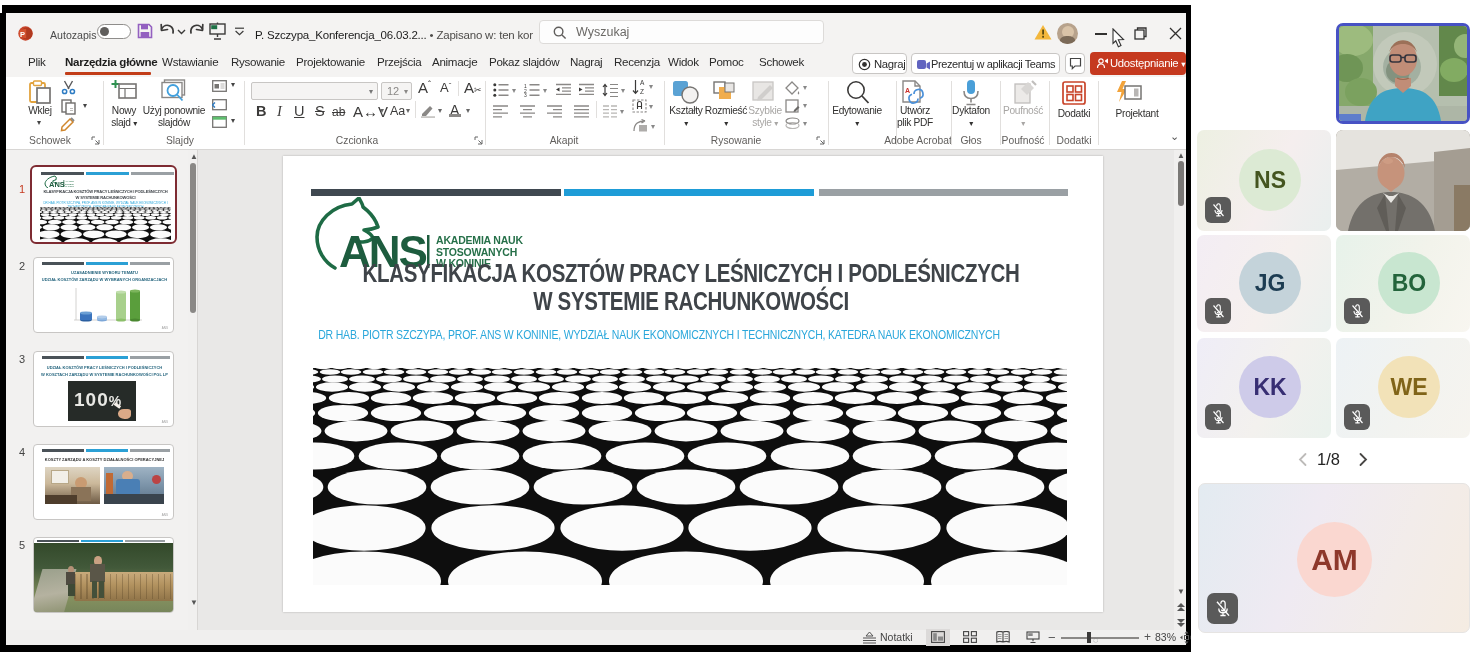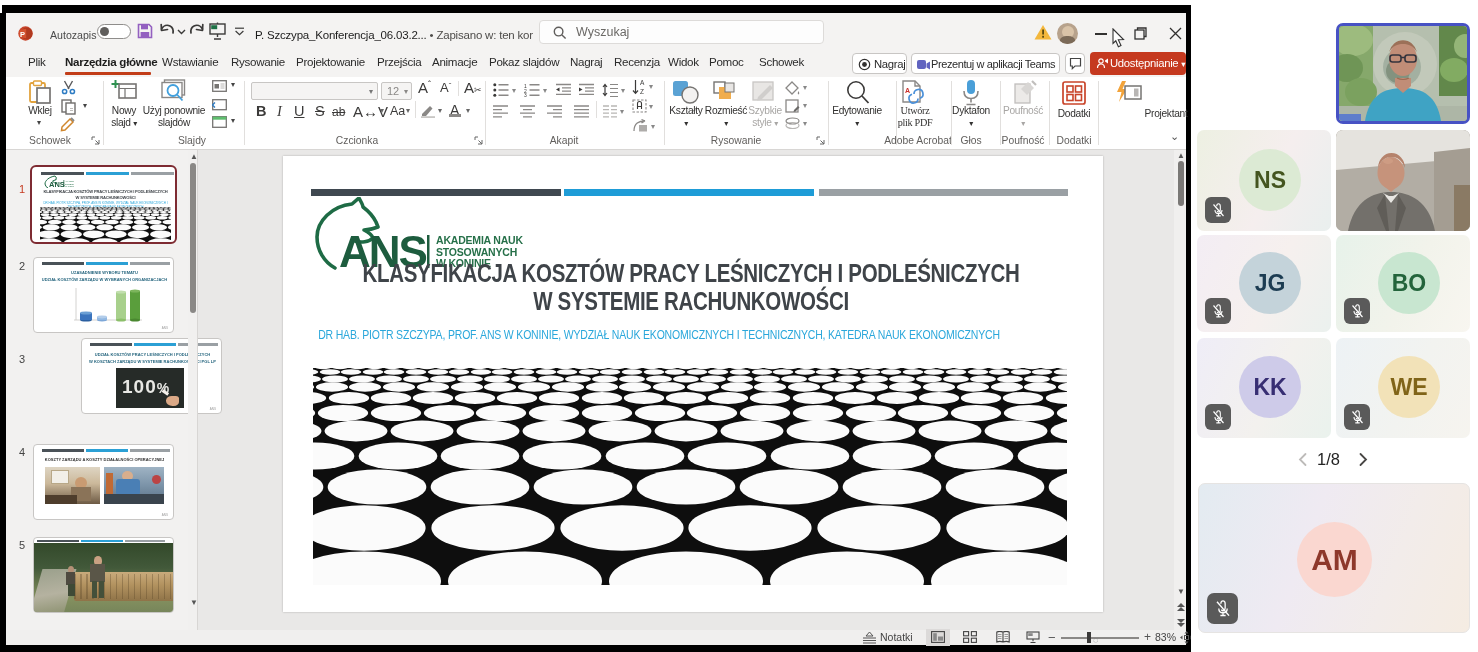--- a/index.html
+++ b/index.html
@@ -207,21 +207,21 @@
       <div class="abs" style="left:225px;top:3px;font-size:8px;color:#444;">▾</div>
       <svg class="abs" style="left:206px;top:21px" width="15" height="13" viewBox="0 0 15 13">
           <rect x=".7" y="1.7" width="13.6" height="10" fill="#fff" stroke="#767472" stroke-width="1.3"></rect>
           <path d="M3 4.5 l-2.5 2.5 2.5 2.5" fill="none" stroke="#2e7cc3" stroke-width="1.3"></path>
         </svg>
       <svg class="abs" style="left:206px;top:39px" width="15" height="12" viewBox="0 0 15 12">
           <rect x=".7" y=".7" width="13.6" height="10.6" fill="#fff" stroke="#767472" stroke-width="1.3"></rect>
           <rect x=".7" y=".7" width="13.6" height="3" fill="#5ebd6e"></rect>
         </svg>
       <div class="abs" style="left:225px;top:39px;font-size:8px;color:#444;">▾</div>
-      <div class="glabel" style="left:156px;width:60px;">Slajdy</div>
+      <div class="glabel" style="left:144px;width:60px;">Slajdy</div>
       <div class="gsep" style="left:238px;"></div>
 
       <div class="abs" style="left:245px;top:5px;width:127px;height:18px;background:#f5f4f3;border:1px solid #c8c6c4;border-radius:2px;">
           <div class="abs" style="right:4px;top:4px;font-size:8px;color:#777;">▾</div>
         </div>
       <div class="abs" style="left:375px;top:5px;width:31px;height:18px;background:#f5f4f3;border:1px solid #c8c6c4;border-radius:2px;font-size:11px;color:#8a8886;">
           <span style="position:absolute;left:5px;top:2px;">12</span>
           <span style="position:absolute;right:3px;top:4px;font-size:8px;">▾</span>
         </div>
       <div class="abs" style="left:412px;top:2px;font-size:15px;color:#3b3a39;">A<span style="font-size:9px;vertical-align:6px;">ˆ</span></div>
@@ -358,21 +358,21 @@
         </svg>
       <div class="rbtn-txt" style="left:820px;top:28px;width:62px;">Edytowanie<br><span style="font-size:8px;">▾</span></div>
       <div class="gsep" style="left:890px;"></div>
 
       <svg class="abs" style="left:895px;top:3px" width="26" height="25" viewBox="0 0 26 25">
           <path d="M2 1 h12 l5 5 v16 h-17 z" fill="#fff" stroke="#8a8886" stroke-width="1.4"></path>
           <path d="M14 1 v5 h5" fill="none" stroke="#8a8886" stroke-width="1.4"></path>
           <text x="4" y="13" font-size="7" fill="#c9302c" font-weight="bold">A</text>
           <path d="M13 14 a4.5 4.5 0 1 1 6 4.2 M17 18.5 a4.5 4.5 0 1 1-6-4.2" fill="none" stroke="#4a90d9" stroke-width="1.7"></path>
         </svg>
-      <div class="rbtn-txt" style="left:878px;top:28px;width:62px;font-family:Liberation Serif, serif;">Utwórz<br>plik PDF</div>
+      <div class="rbtn-txt" style="left:878px;top:28px;width:62px;">Utwórz<br>plik PDF</div>
       <div class="glabel" style="left:874px;width:76px;white-space:nowrap;">Adobe Acrobat</div>
       <div class="gsep" style="left:945px;"></div>
 
       <svg class="abs" style="left:956px;top:2px" width="18" height="28" viewBox="0 0 18 28">
           <rect x="5" y="1" width="8" height="14" rx="4" fill="#4a9fd8"></rect>
           <path d="M2 12 c0 5 3 7.5 7 7.5 s7-2.5 7-7.5" fill="none" stroke="#8a8886" stroke-width="1.6"></path>
           <path d="M9 19.5 v4 M4.5 25.5 h9" stroke="#8a8886" stroke-width="1.6"></path>
         </svg>
       <div class="rbtn-txt" style="left:934px;top:28px;width:62px;">Dyktafon<br><span style="font-size:8px;">▾</span></div>
       <div class="glabel" style="left:934px;width:62px;">Głos</div>
@@ -396,21 +396,21 @@
         </svg>
       <div class="rbtn-txt" style="left:1037px;top:31px;width:62px;">Dodatki</div>
       <div class="glabel" style="left:1037px;width:62px;">Dodatki</div>
       <div class="gsep" style="left:1092px;"></div>
 
       <svg class="abs" style="left:1109px;top:3px" width="27" height="25" viewBox="0 0 27 25">
           <path d="M7 1 L2 12 h4.5 L4 22 L12 9 H7.5 L11 1 Z" fill="#f2a33a"></path>
           <rect x="10" y="6" width="16" height="13" fill="#fff" stroke="#767472" stroke-width="1.5"></rect>
           <rect x="19" y="8.5" width="4.5" height="8" fill="#b8b6b4"></rect>
         </svg>
-      <div class="rbtn-txt" style="left:1129px;top:31px;width:62px;text-align:center;">Projektant</div>
+      <div class="rbtn-txt" style="left:1100px;top:31px;width:62px;text-align:center;">Projektant</div>
       <div class="abs" style="left:1164px;top:53px;font-size:11px;color:#555;">⌄</div>
     </div>
     <div id="content">
       <div id="thumbs">
         <div class="thumbnum" style="top:33px;color:#c5391f;">1</div>
         <div class="thumbnum" style="top:110px;">2</div>
         <div class="thumbnum" style="top:203px;">3</div>
         <div class="thumbnum" style="top:296px;">4</div>
         <div class="thumbnum" style="top:389px;">5</div>
 
@@ -664,21 +664,21 @@
             <rect x="50" y="6" width="10" height="28" fill="#a8d08c"></rect>
               <ellipse cx="55" cy="34" rx="5" ry="1.5" fill="#8cbf6a"></ellipse>
               <ellipse cx="55" cy="6" rx="5" ry="1.5" fill="#c2dfae"></ellipse>
             <rect x="64" y="5" width="10" height="29" fill="#5a9e3c"></rect>
               <ellipse cx="69" cy="34" rx="5" ry="1.5" fill="#4a8830"></ellipse>
               <ellipse cx="69" cy="5" rx="5" ry="1.5" fill="#7cb55c"></ellipse>
           </svg>
           <div class="abs" style="right:5px;bottom:2px;font-size:3px;color:#999;">ANS</div>
         </div>
 
-        <div class="abs" style="left:27px;top:188px;width:141px;height:76px;border:1px solid #c8c6c4;border-radius:4px;background:#fff;overflow:hidden;margin-left:48px;">
+        <div class="abs" style="left:27px;top:201px;width:141px;height:76px;border:1px solid #c8c6c4;border-radius:4px;background:#fff;overflow:hidden;">
           <div class="abs" style="left:8px;top:4px;width:42px;height:2.5px;background:#4a5258;"></div>
           <div class="abs" style="left:52px;top:4px;width:42px;height:2.5px;background:#2ba0d5;"></div>
           <div class="abs" style="left:96px;top:4px;width:40px;height:2.5px;background:#9aa0a4;"></div>
           <div class="abs" style="left:0;top:13px;width:141px;text-align:center;font-weight:bold;font-size:4px;color:#25657e;line-height:6.5px;">UDZIAŁ KOSZTÓW PRACY LEŚNICZYCH I PODLEŚNICZYCH<br>W KOSZTACH ZARZĄDU W SYSTEMIE RACHUNKOWOŚCI PGL LP</div>
           <div class="abs" style="left:34px;top:29px;width:68px;height:40px;background:#262b28;">
             <div class="abs" style="left:6px;top:8px;font-size:19px;color:#e8e8e4;font-weight:bold;letter-spacing:1px;">100<span style="font-size:14px;">%</span></div>
             <div class="abs" style="left:50px;top:28px;width:13px;height:10px;background:#dba987;border-radius:45% 25% 40% 50%;"></div>
             <div class="abs" style="left:46px;top:23px;width:7px;height:2.5px;background:#f5f0ea;transform:rotate(35deg);"></div>
           </div>
           <div class="abs" style="right:5px;bottom:2px;font-size:3px;color:#999;">ANS</div>

